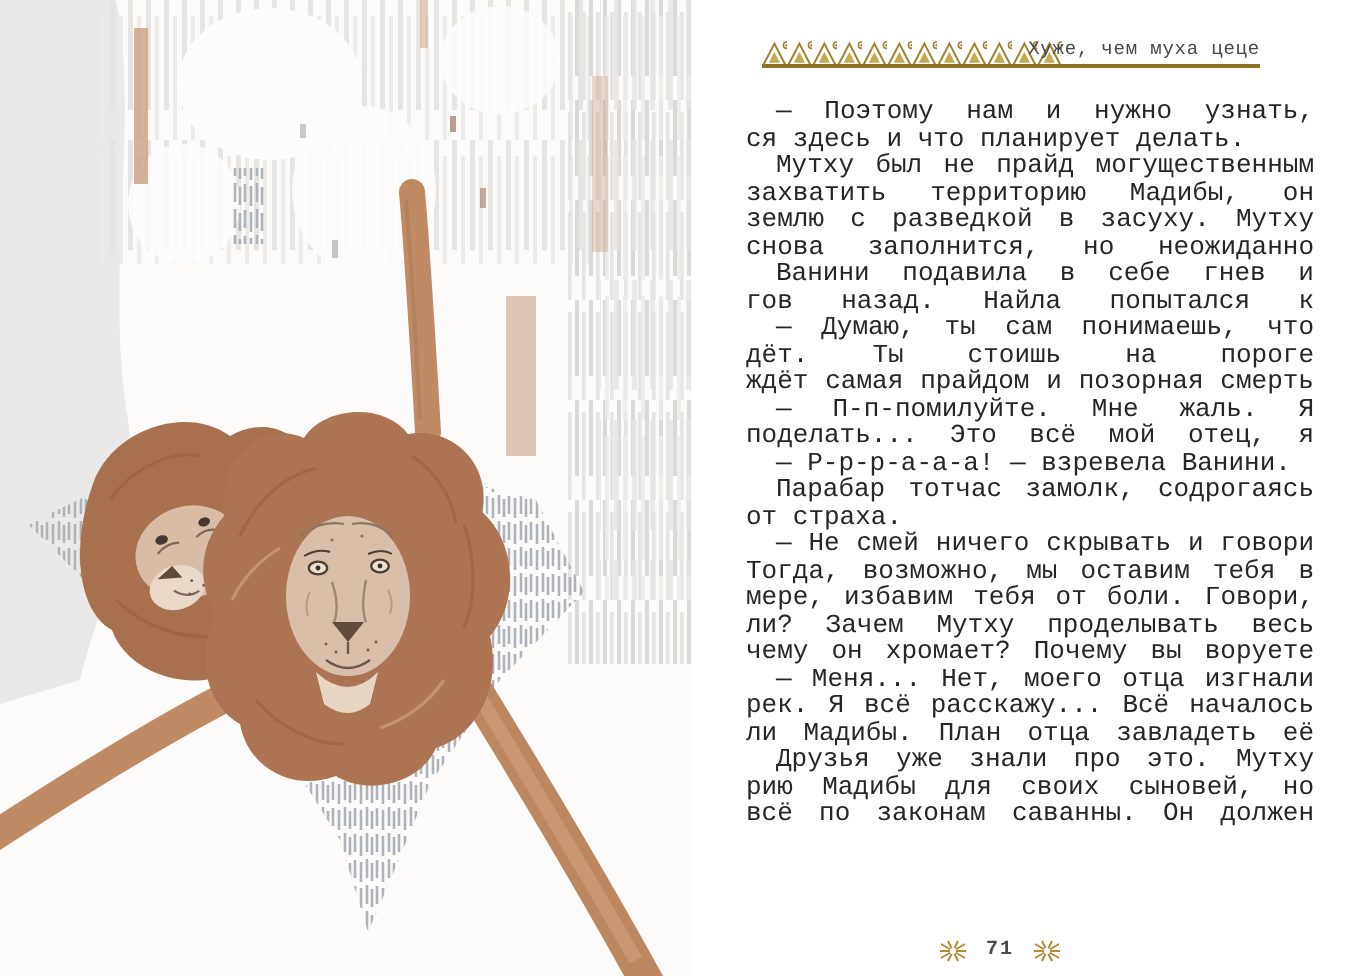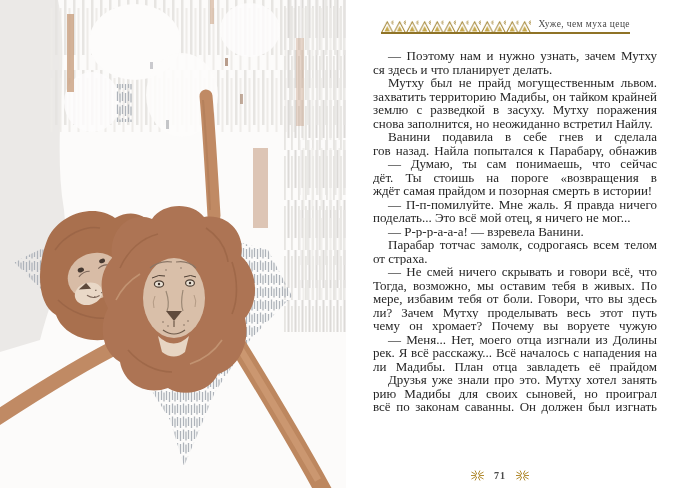--- a/index.html
+++ b/index.html
@@ -4,21 +4,21 @@
 <style>
   html,body{margin:0;padding:0;background:#ffffff;}
   body{width:674px;height:488px;overflow:hidden;font-family:"Liberation Serif",serif;}
   .spread{position:relative;width:674px;height:488px;background:#ffffff;}
 
   
   .page-left{position:absolute;left:0;top:0;width:346px;height:488px;overflow:hidden;}
   .page-left svg{display:block;}
 
   
-  .page-right{position:absolute;left:373px;top:0;width:284px;height:488px;}
+  .page-right{position:absolute;left:373px;top:0;width:284px;height:488px;font-family:Liberation Mono, monospace;}
 
   
   .running-head{position:absolute;left:0;top:17px;right:0;height:18px;}
   .tri-strip{position:absolute;left:8px;top:0;}
   .head-rule{position:absolute;left:8px;right:27px;top:15.4px;height:1.2px;background:#8f7326;}
   .head-title{position:absolute;right:27px;top:2px;font-size:9.5px;color:#474747;letter-spacing:.4px;white-space:nowrap;}
 
   
   .body-text{position:absolute;left:0;top:49px;width:284px;color:#262626;
              font-size:13px;line-height:13.5px;}

